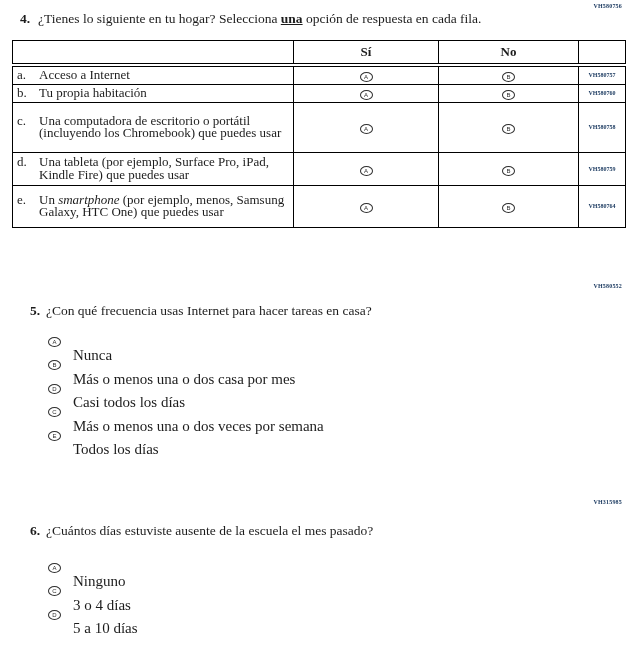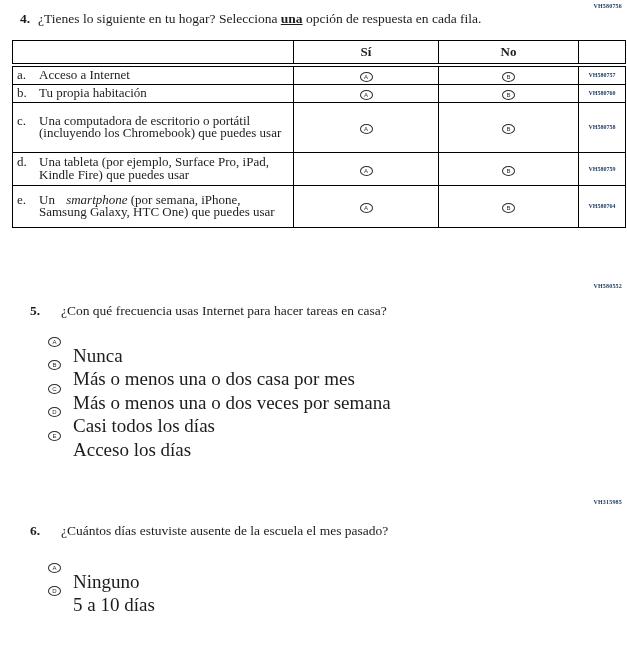--- a/index.html
+++ b/index.html
@@ -11,23 +11,23 @@
   .code {
     position:absolute; right:5px; font-size:6px; font-weight:bold;
     color:#17365d; letter-spacing:0.2px;
   }
   .qline { position:absolute; left:0; right:10px; font-size:13.5px; }
   .qnum  { position:absolute; font-weight:bold; }
   .qtext { display:block; }
   .q4 .qnum  { left:20px; }
   .q4 .qtext { margin-left:38px; }
   .q56 .qnum  { left:30px; }
-  .q56 .qtext { margin-left:61px; }
+  .q56 .qtext { margin-left:46px; }
   .bold { font-weight:bold;text-decoration:underline; }
-  .it { font-style:italic;margin-left:8px; }
+  .it { font-style:italic; }
 
   table.grid {
     position:absolute; top:40px; left:12px; width:613px;
     border-collapse:collapse; table-layout:fixed;
     border:1.5px solid #000;
     font-size:13px;
   }
   table.grid td, table.grid th { border:1px solid #000; padding:0; }
   table.grid thead th { border-bottom:4px double #000; height:22px; font-size:13px; }
   tr.h-a, tr.h-b { height:18px; }
@@ -45,21 +45,21 @@
   }
   .bubble {
     display:inline-flex; align-items:center; justify-content:center;
     width:13px; height:10px; border:1px solid #2e2e2e; border-radius:50%;
     font-family:"Liberation Sans", sans-serif; font-size:6px; line-height:1;
     color:#2e2e2e; background:#fff; box-sizing:border-box;
   }
   .optlist { position:absolute; left:48px; }
   .optrow { display:flex; align-items:center; height:23.5px; }
   .optrow .bubble { flex:0 0 13px; }
-  .optlabel { margin-left:12px; font-size:19px; white-space:nowrap;margin-top:28px; }
+  .optlabel { margin-left:12px; font-size:15px; white-space:nowrap;margin-top:28px; }
 </style>
 </head>
 <body>
 
 <div class="page">
 
   <div class="code" style="top:3px;">VH580756</div>
 
   <div class="qline q4" style="top:11px;">
     <span class="qnum">4.</span>
@@ -123,21 +123,21 @@
           </div>
         </td>
         <td class="bubblecell"><span class="bubble">A</span></td>
         <td class="bubblecell"><span class="bubble">B</span></td>
         <td class="codecell">VH580759</td>
       </tr>
       <tr class="h-e">
         <td class="itemcell">
           <div class="itemwrap">
             <span class="itemletter">e.</span>
-            <span class="itemtext"><span>Un </span><span class="it">smartphone</span><span> (por semana, iPhone, Samsung Galaxy, HTC One) que puedes usar</span></span>
+            <span class="itemtext"><span>Un </span><span class="it">smartphone</span><span> (por ejemplo, menos, Samsung Galaxy, HTC One) que puedes usar</span></span>
           </div>
         </td>
         <td class="bubblecell"><span class="bubble">A</span></td>
         <td class="bubblecell"><span class="bubble">B</span></td>
         <td class="codecell">VH580764</td>
       </tr>
     </tbody>
   </table>
 
   <div style="position:absolute; top:283px; left:0; width:100%;">
@@ -149,45 +149,49 @@
     <div class="optlist" style="top:47px;">
       <div class="optrow">
         <span class="bubble">A</span>
         <span class="optlabel">Nunca</span>
       </div>
       <div class="optrow">
         <span class="bubble">B</span>
         <span class="optlabel">Más o menos una o dos casa por mes</span>
       </div>
       <div class="optrow">
+        <span class="bubble">D</span>
+        <span class="optlabel">Casi todos los días</span>
+      </div>
+      <div class="optrow">
         <span class="bubble">C</span>
         <span class="optlabel">Más o menos una o dos veces por semana</span>
       </div>
       <div class="optrow">
-        <span class="bubble">D</span>
-        <span class="optlabel">Casi todos los días</span>
-      </div>
-      <div class="optrow">
         <span class="bubble">E</span>
-        <span class="optlabel">Acceso los días</span>
+        <span class="optlabel">Todos los días</span>
       </div>
     </div>
   </div>
 
   <div style="position:absolute; top:499px; left:0; width:100%;">
     <div class="code" style="top:0;">VH315985</div>
     <div class="qline q56" style="top:24px;">
       <span class="qnum">6.</span>
       <span class="qtext">¿Cuántos días estuviste ausente de la escuela el mes pasado?</span>
     </div>
     <div class="optlist" style="top:57px;">
       <div class="optrow">
         <span class="bubble">A</span>
         <span class="optlabel">Ninguno</span>
       </div>
       <div class="optrow">
+        <span class="bubble">C</span>
+        <span class="optlabel">3 o 4 días</span>
+      </div>
+      <div class="optrow">
         <span class="bubble">D</span>
         <span class="optlabel">5 a 10 días</span>
       </div>
     </div>
   </div>
 
 </div>
 
 </body></html>

